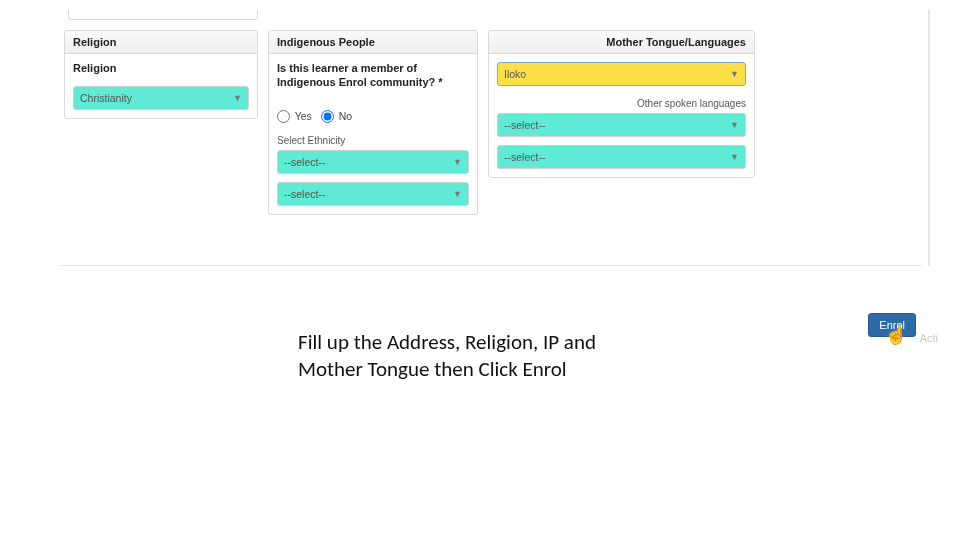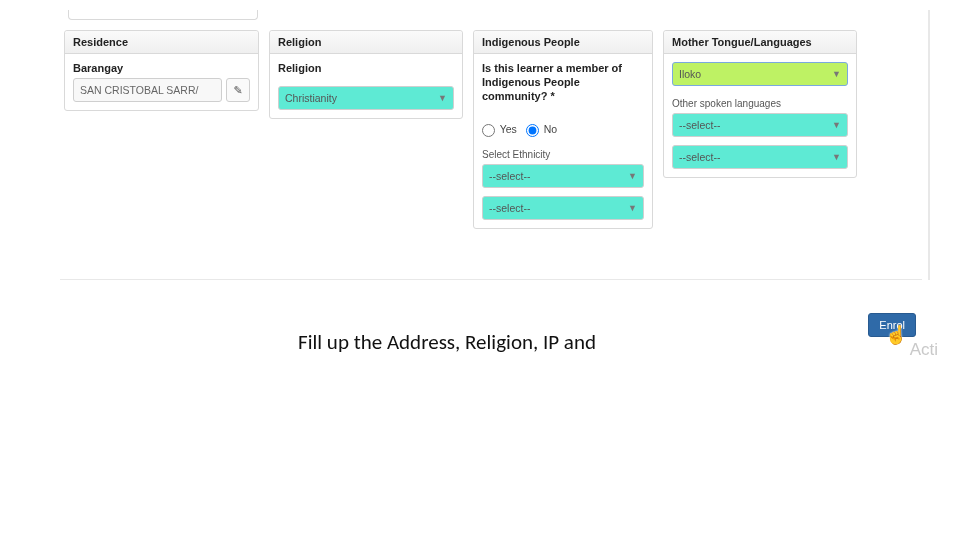--- a/index.html
+++ b/index.html
@@ -37,22 +37,22 @@
   }
   .panel {
     border: 1px solid #d9d9d9;
     border-radius: 3px;
     background: #fff;
     font-size: 11px;
     color: #333;
   }
   .panel.residence { width: 195px; }
   .panel.religion  { width: 194px; }
-  .panel.ip        { width: 180px; }
-  .panel.mt        { width: 194px; }
+  .panel.ip        { width: 210px; }
+  .panel.mt        { width: 267px; text-align: right; }
   .panel-head {
     background: linear-gradient(#fafafa, #efefef);
     border-bottom: 1px solid #d9d9d9;
     padding: 5px 8px;
     font-weight: bold;
     font-size: 11px;
     color: #222;
     border-radius: 3px 3px 0 0;
   }
   .panel-body {
@@ -102,21 +102,21 @@
     border-radius: 3px;
     background: #5eead4;
     font-size: 10.5px;
     padding: 0 16px 0 6px;
     color: #555;
     position: relative;
     display: flex;
     align-items: center;
     cursor: pointer;
   }
-  .sel.hl { border-color: #7aa9e0; background:#bef264; }
+  .sel.hl { border-color: #7aa9e0; background:#fde047; }
   .sel .caret {
     position: absolute;
     right: 6px;
     top: 50%;
     transform: translateY(-50%);
     font-size: 9px;
     color: #777;
   }
   .radios { font-size: 10.5px; color:#444; margin-top:20px; }
   .radios label { margin-right: 6px; }
@@ -160,62 +160,50 @@
     top: 10px;
     transform: translateX(-30%);
     font-size: 18px;
     color: #000;
     text-shadow: 0 0 2px #fff;
     pointer-events: none;
   }
   .watermark {
     position: absolute;
     right: 22px;
-    top: 340px;
-    font-size: 17px;
+    top: 332px;
+    font-size: 11px;
     color: #c9c9c9;
   }
 </style>
 </head>
 <body>
 
 <div class="page-area">
   <div class="top-stub"></div>
 
   <div class="panels">
 
-    <div class="panel residence">
-      <div class="panel-head">Residence</div>
-      <div class="panel-body">
-        <div class="lbl">Barangay</div>
-        <div class="input-row">
-          <div class="txt">SAN CRISTOBAL SARR/</div>
-          <div class="edit-btn">
-            <span>✎</span>
-          </div>
-        </div>
-      </div>
-    </div>
 
     <div class="panel religion">
       <div class="panel-head">Religion</div>
       <div class="panel-body">
         <div class="lbl">Religion</div>
         <div class="spacer-sm"></div>
         <div class="sel">
           <span>Christianity</span>
           <span class="caret">▼</span>
         </div>
       </div>
     </div>
 
     <div class="panel ip">
       <div class="panel-head">Indigenous People</div>
       <div class="panel-body">
-        <div class="lbl" style="font-weight:bold; line-height:1.25;">Is this learner a member of Indigenous People community? *</div>
+        <div class="lbl" style="font-weight:bold; line-height:1.25;">Is this learner a member of Indigenous Enrol community? *</div>
         <div class="radios">
           <label>
             <input type="radio" name="ip" style="">
             <span>Yes</span>
           </label>
           <label>
             <input type="radio" name="ip" checked="" style="">
             <span>No</span>
           </label>
         </div>
@@ -254,20 +242,21 @@
       </div>
     </div>
 
   </div>
 
   <div class="divider"></div>
 </div>
 
 <div class="caption">
   <span>Fill up the Address, Religion, IP and</span><br>
+  <span>Mother Tongue then Click Enrol</span>
 </div>
 
 <div class="enrol-wrap">
   <div class="enrol-btn">
     <span>Enrol</span>
     <span class="cursor">☝</span>
   </div>
 </div>
 
 <div class="watermark">Acti</div>

